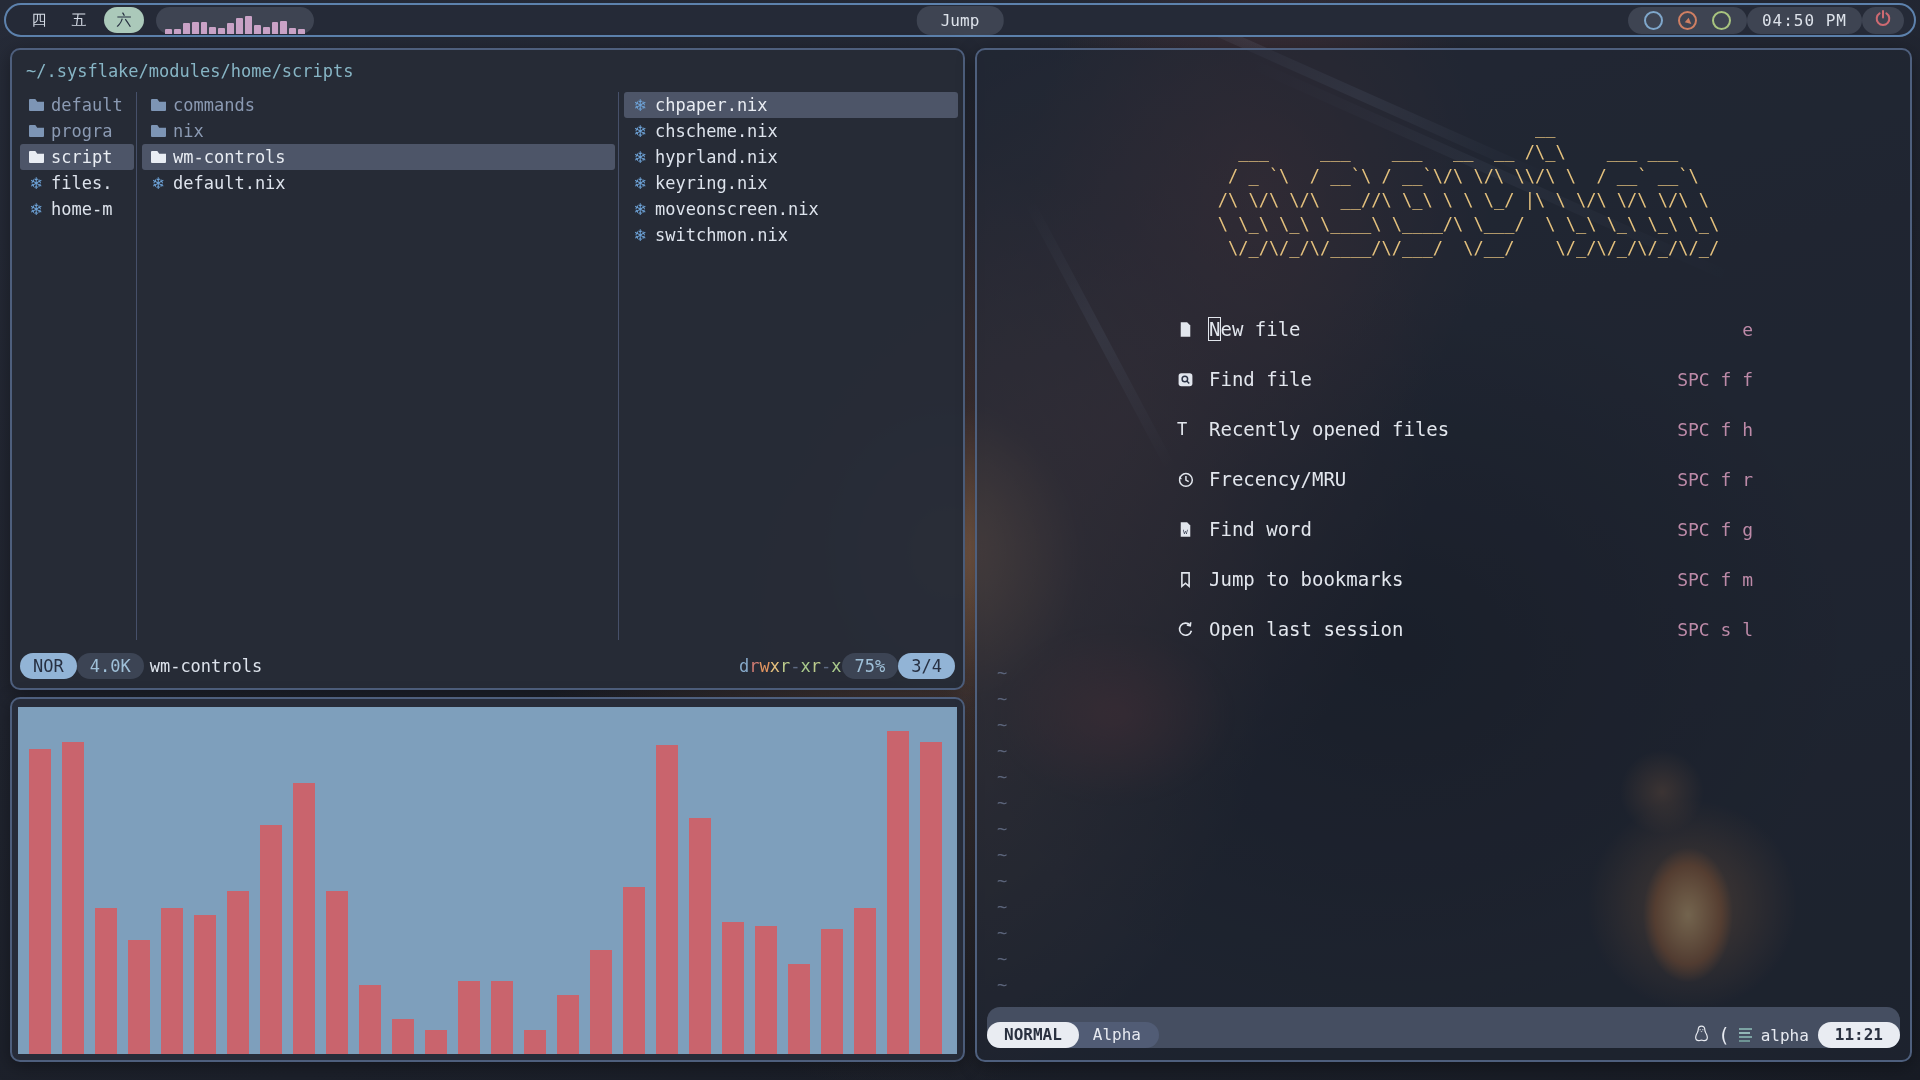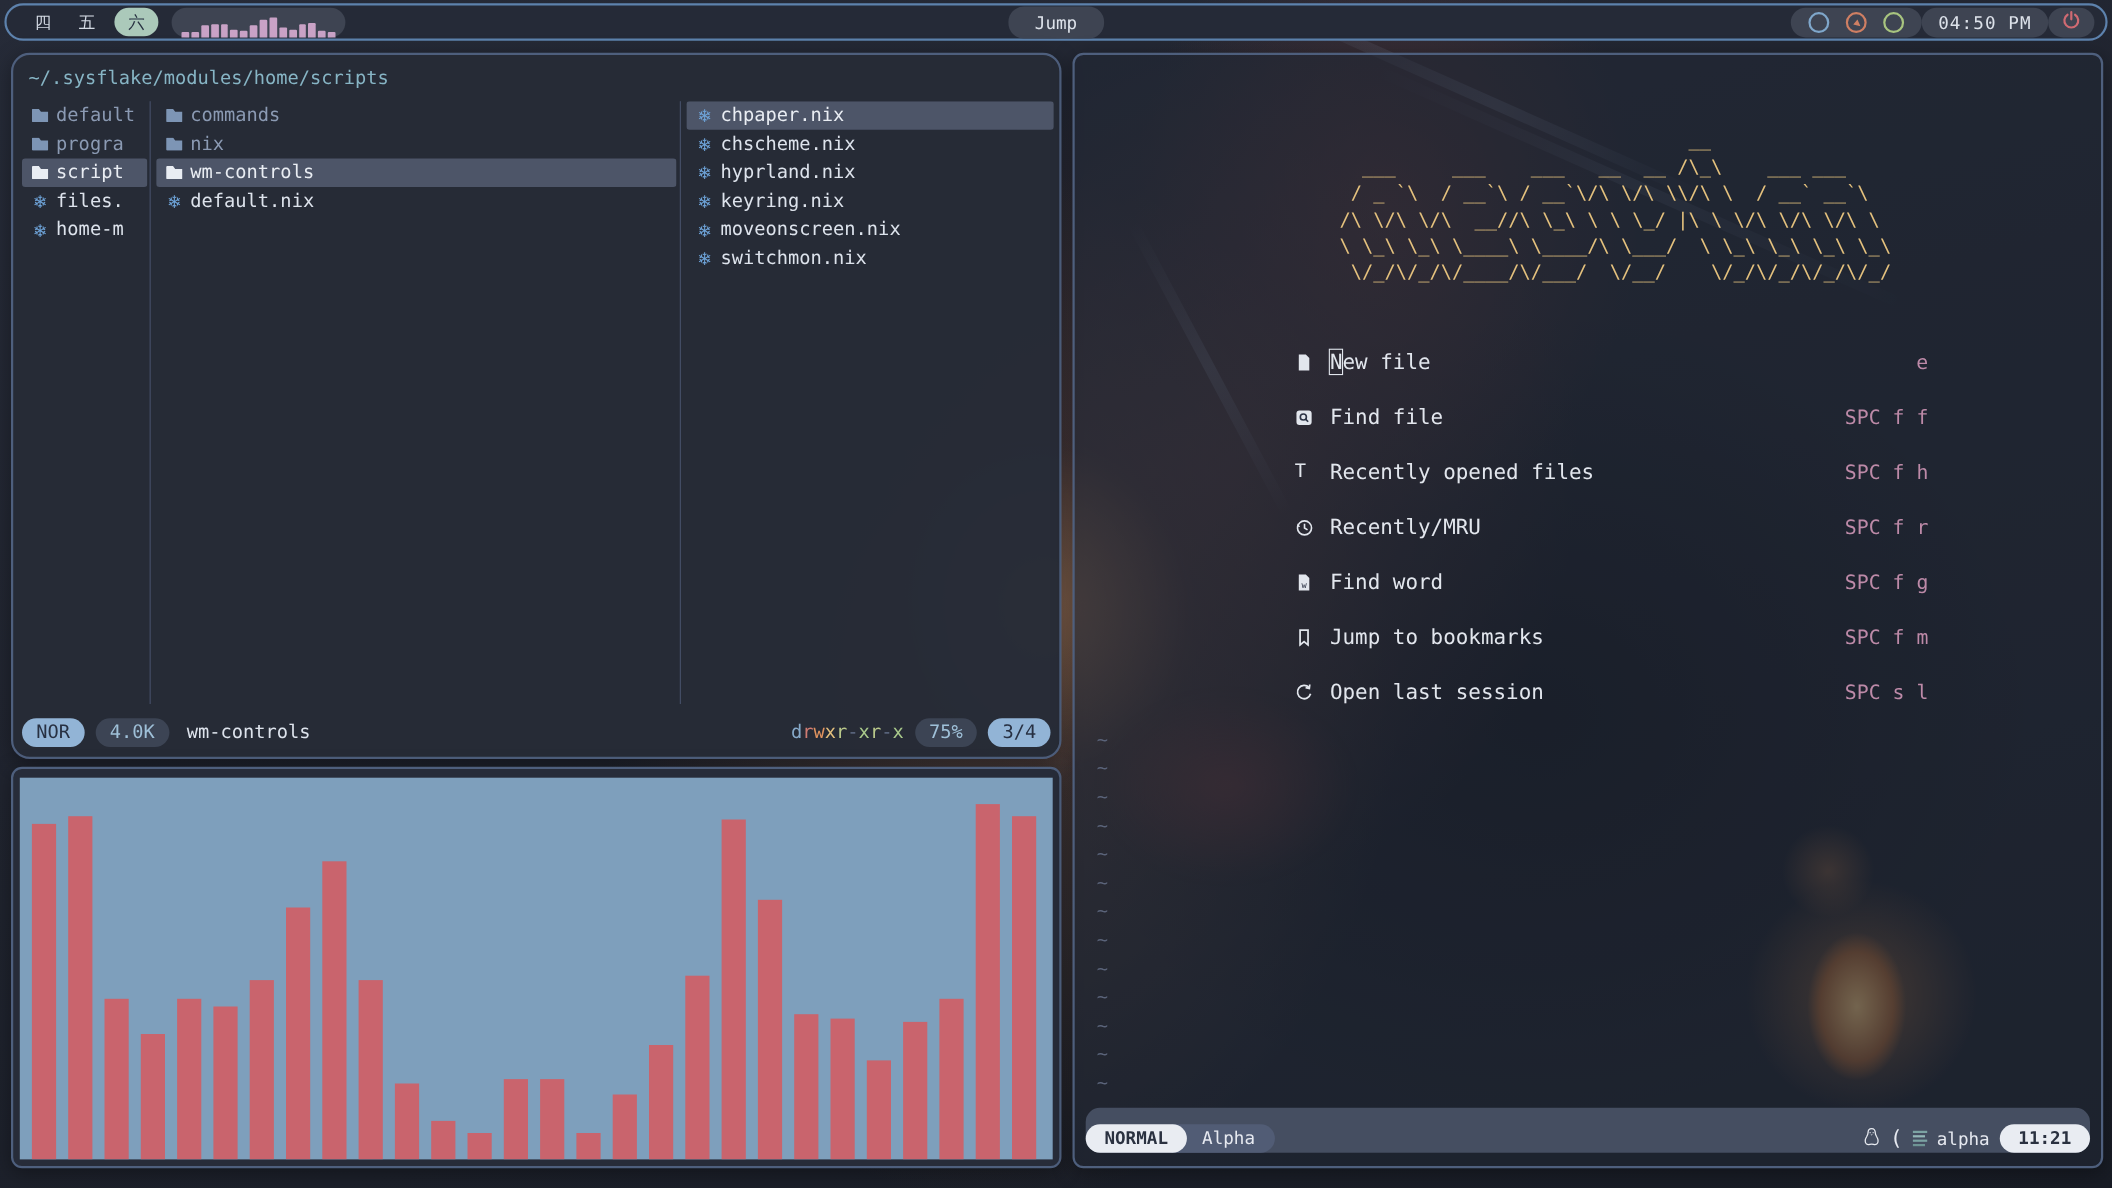--- a/index.html
+++ b/index.html
@@ -38,36 +38,36 @@
   .circle .tri{ position:absolute; right:3px; bottom:3px; width:0; height:0;
     border-left:6px solid currentColor; border-top:3px solid rgba(0,0,0,0); border-bottom:3px solid rgba(0,0,0,0);
     transform:rotate(40deg); }
   .clock{ padding:0 15px; letter-spacing:1px; }
   .power{ width:42px; justify-content:center; }
 
   
   .window{ position:absolute; border:2px solid #4e5f7d; border-radius:10px; box-shadow:0 4px 18px rgba(0,0,0,.35); }
 
   
-  .yazi{ left:10px; top:48px; width:955px; height:642px; background:rgba(38,43,55,.97); font-size:17px;border-radius:17px; }
+  .yazi{ left:10px; top:48px; width:955px; height:642px; background:rgba(38,43,55,.97); font-size:17px; }
   .yz-path{ position:absolute; left:14px; top:11px; color:#87b5c5; }
   .yz-col{ position:absolute; top:42px; bottom:48px; overflow:hidden; }
   .col-parent{ left:8px; width:114px; }
   .col-current{ left:130px; width:473px; }
   .col-preview{ left:612px; width:334px; }
   .vsep{ position:absolute; top:42px; bottom:48px; width:1px; background:#46506a; }
   .yz-row{ height:26px; display:flex; align-items:center; gap:7px; padding-left:9px;
     color:#8b9ab3; white-space:nowrap; border-radius:3px; }
   .yz-row.bright{ color:#dde3ec; }
   .yz-row.sel{ background:#4d5568; color:#e9edf3; }
   .fi{ width:15px; height:12px; flex:0 0 15px; background:#7d95b5; border-radius:1px;
     clip-path:polygon(0 0,42% 0,55% 22%,100% 22%,100% 100%,0 100%); }
   .sel .fi{ background:#e9edf3; }
   .nixi{ color:#6ea3d8; font-size:16px; width:15px; flex:0 0 15px; text-align:center; font-family:"DejaVu Sans",sans-serif; }
-  .yz-status{ position:absolute; left:8px; right:8px; bottom:8px; height:28px; display:flex; align-items:center; gap:10px; }
+  .yz-status{ position:absolute; left:8px; right:8px; bottom:8px; height:28px; display:flex; align-items:center; }
   .pill{ height:26px; line-height:26px; border-radius:13px; padding:0 13px; }
   .pill.light{ background:#92b4d6; color:#273042; }
   .pill.dark{ background:#3c4454; color:#9fc0d8; }
   .status-name{ color:#dde3ec; margin-left:6px; }
   .spacer{ flex:1; }
   .perm span{ letter-spacing:0; }
 
   
   .chart-win{ left:10px; top:697px; width:955px; height:365px; background:#272c39; }
   .chart-area{ position:absolute; left:6px; right:6px; top:8px; bottom:6px; background:#7e9fbc;
@@ -307,21 +307,21 @@
           <span class="menu-key">SPC f h</span>
         </div>
         <div class="menu-row">
           <span class="menu-icon">
             <svg viewBox="0 0 16 16">
               <circle cx="8.4" cy="8.4" r="6" fill="none" stroke="#e2e6ed" stroke-width="1.4"></circle>
               <path d="M8.4 4.8v3.7l2.6 1.6" fill="none" stroke="#e2e6ed" stroke-width="1.4"></path>
               <path d="M2.7 4.4l-1 3 3 .3z" fill="#e2e6ed"></path>
             </svg>
           </span>
-          <span class="menu-label">Recently/MRU</span>
+          <span class="menu-label">Frecency/MRU</span>
           <span class="menu-key">SPC f r</span>
         </div>
         <div class="menu-row">
           <span class="menu-icon">
             <svg viewBox="0 0 16 16">
               <path d="M3.5 1.2h6l3 3v10.6h-9z" fill="#e2e6ed"></path>
               <text x="8" y="12.4" text-anchor="middle" font-size="7.5" fill="#2e3547">w</text>
             </svg>
           </span>
           <span class="menu-label">Find word</span>

